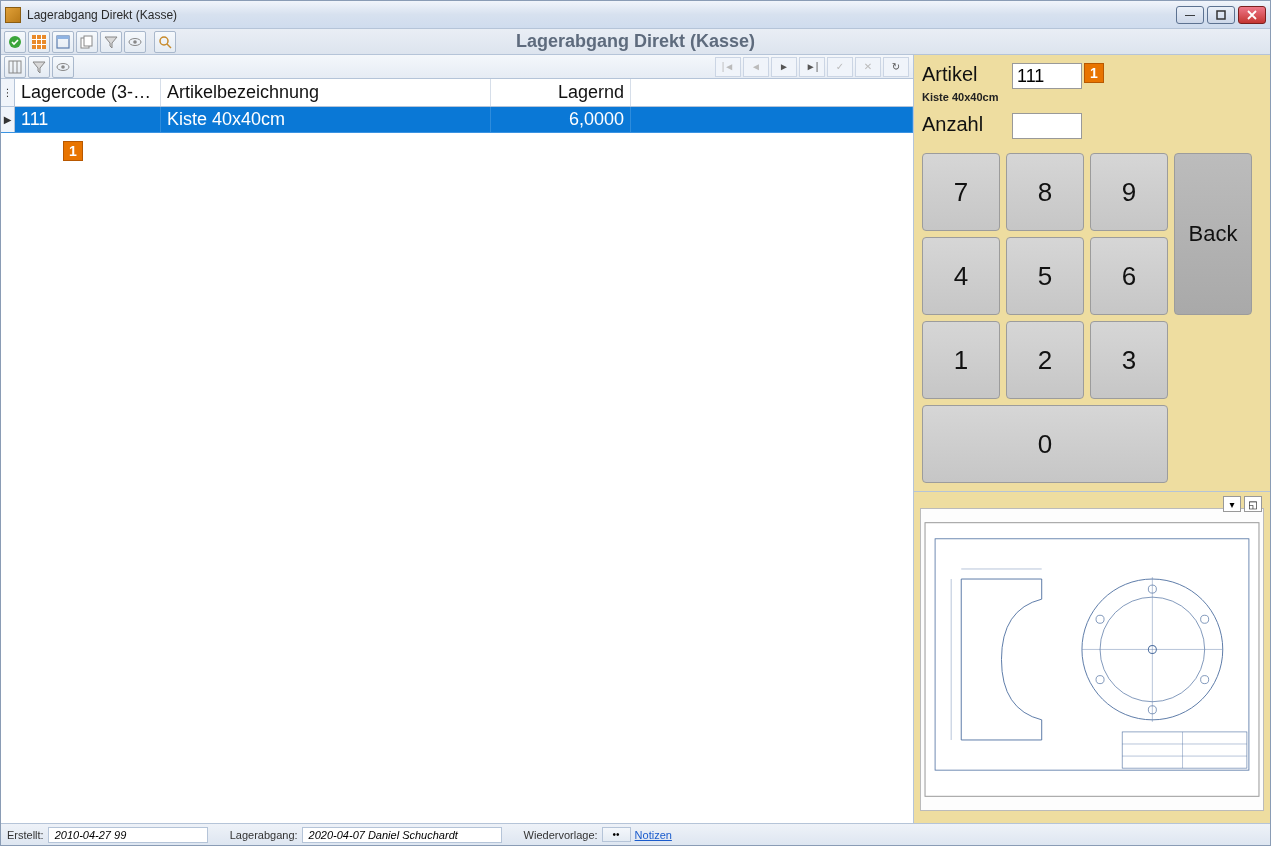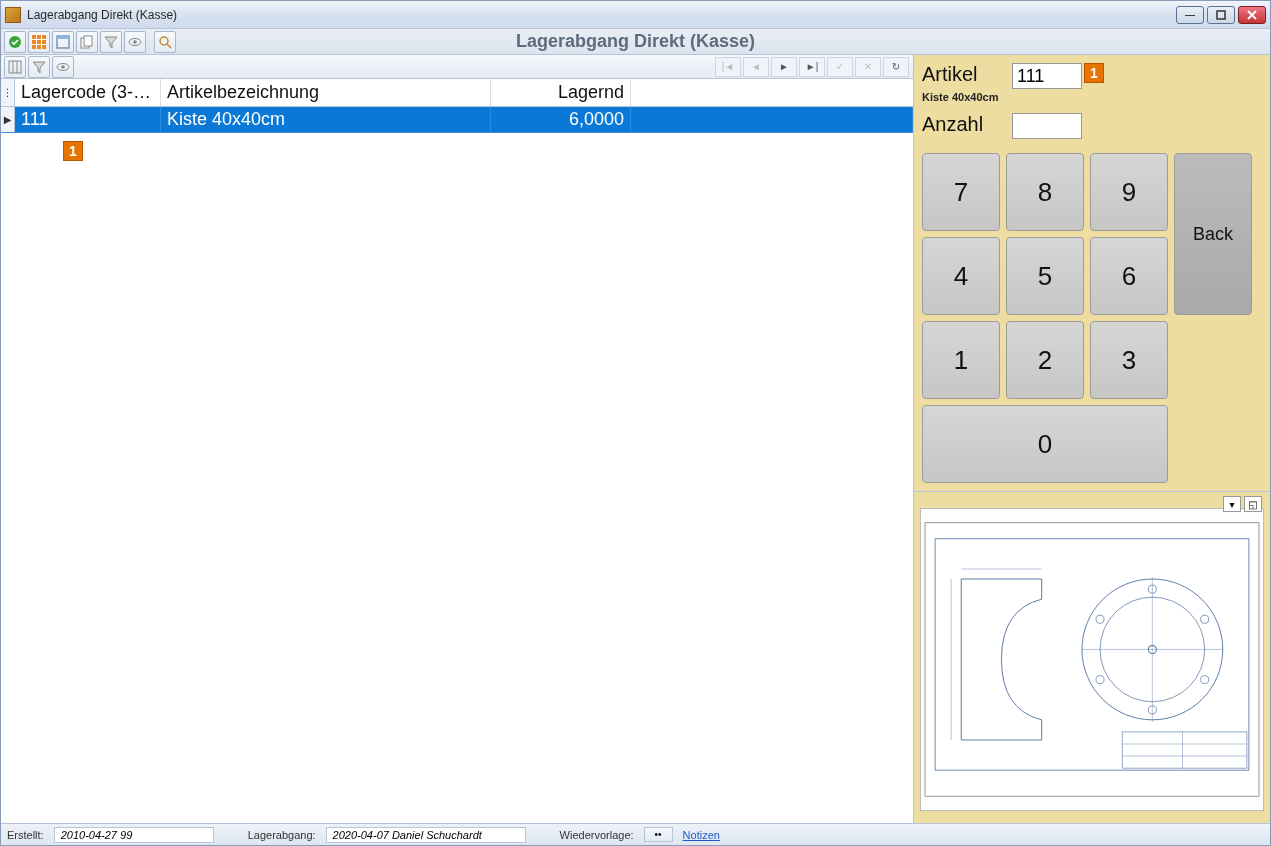--- a/index.html
+++ b/index.html
@@ -212,21 +212,21 @@
     border:1px solid #9c9c9c;
     background:linear-gradient(to bottom,#d6d6d6,#c6c6c6);
     border-radius:4px;
     font-size:26px;
     display:flex;align-items:center;justify-content:center;
     color:#111;
     cursor:pointer;
   }
   .key.wide3 { grid-column: span 3; }
   .key.tall2 { grid-row: span 2; background:linear-gradient(to bottom,#bcbcbc,#a9a9a9); font-size:18px;}
-  .key.back { font-size:18px; }
+  .key.back { font-size:22px; }
 
   .preview-pane {
     flex:1;
     background:#eedda0;
     padding:6px;
     position:relative;
   }
   .preview-ctrl {
     position:absolute; top:4px; right:8px;
     display:flex;gap:3px;
@@ -243,21 +243,21 @@
   }
 
   
   .statusbar {
     height:22px;
     background:linear-gradient(to bottom,#eef2f8,#dee6f1);
     border-top:1px solid #b5c4d8;
     display:flex;align-items:center;
     font-size:11px;
     padding:0 6px;
-    gap:10px;
+    gap:4px;
   }
   .statusbar .lbl { color:#333; }
   .statusbar .val {
     border:1px solid #b5c4d8;
     background:#fff;
     padding:1px 6px;
     min-width:120px;
     font-style:italic;
   }
   .statusbar .btn-small {

